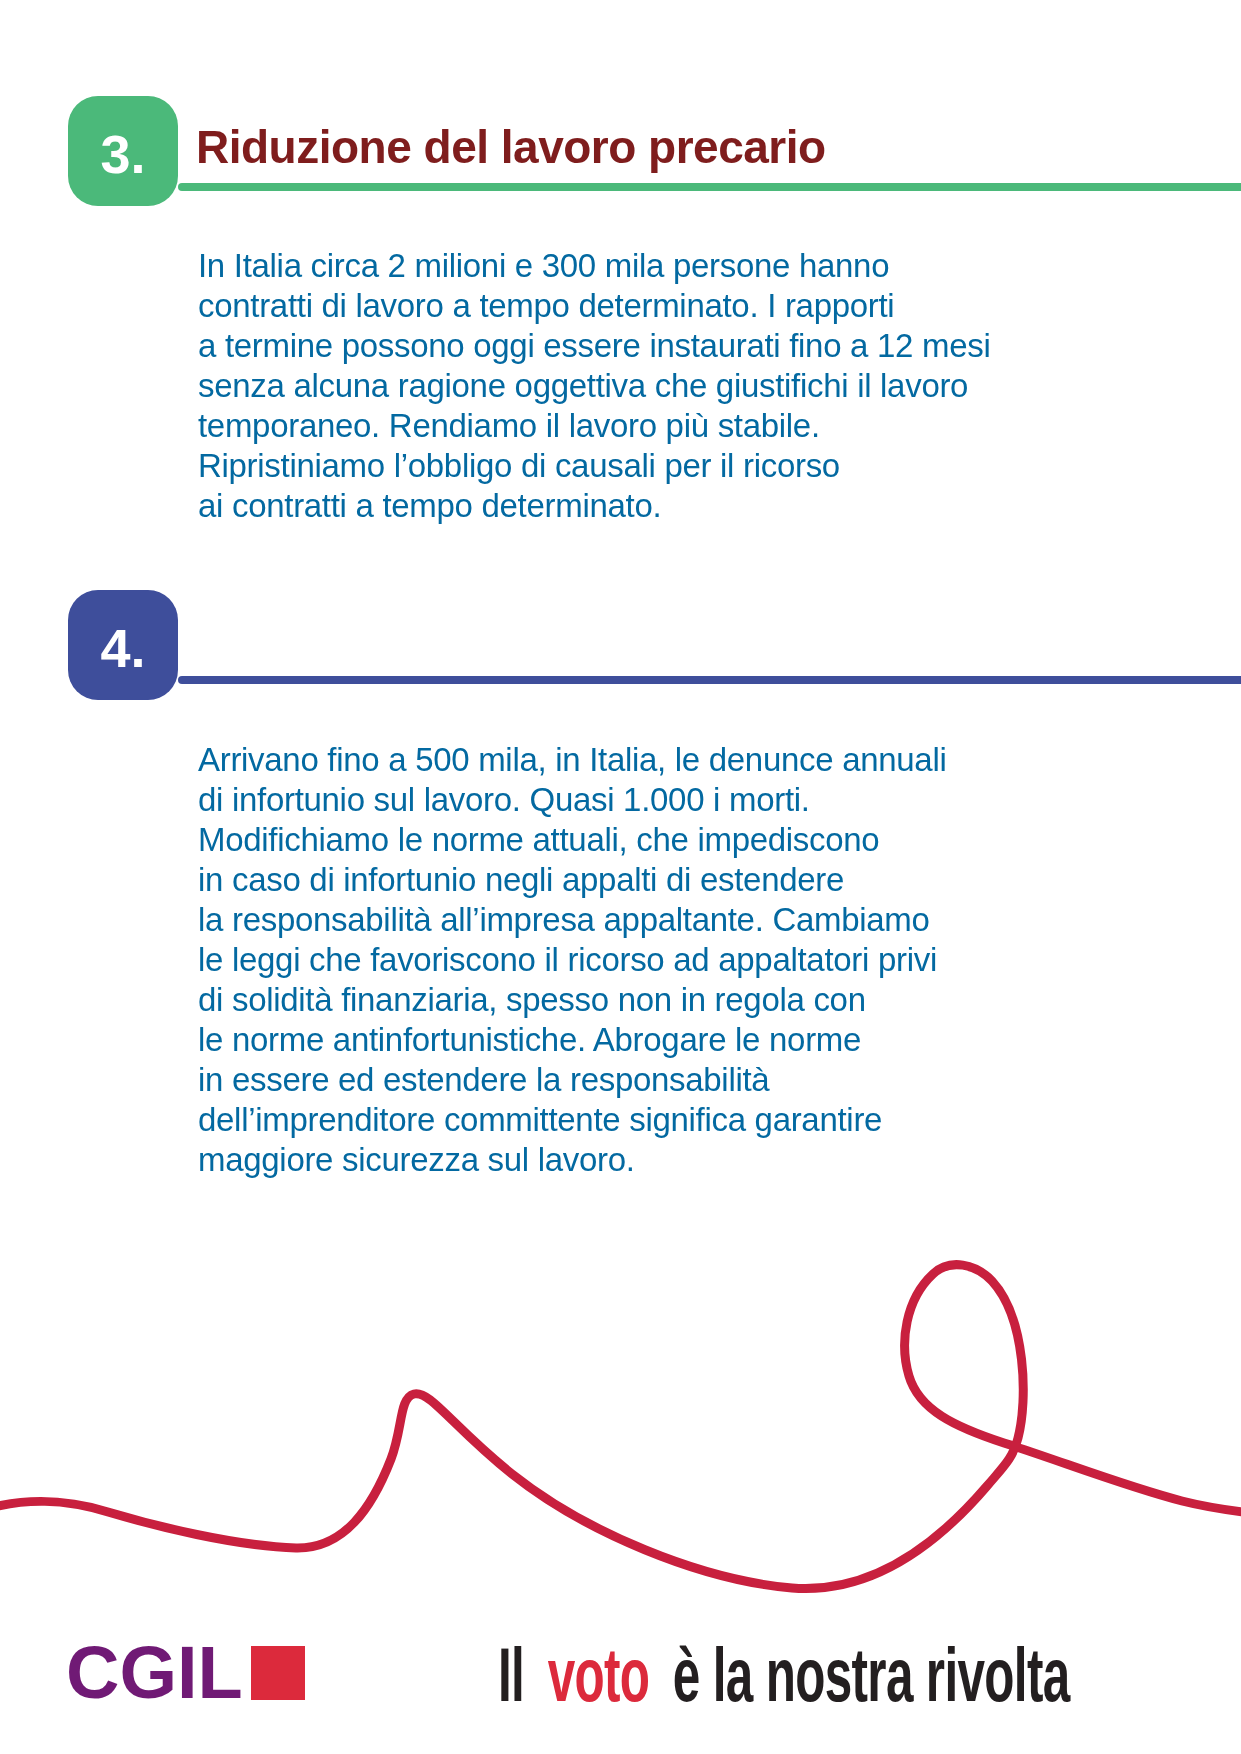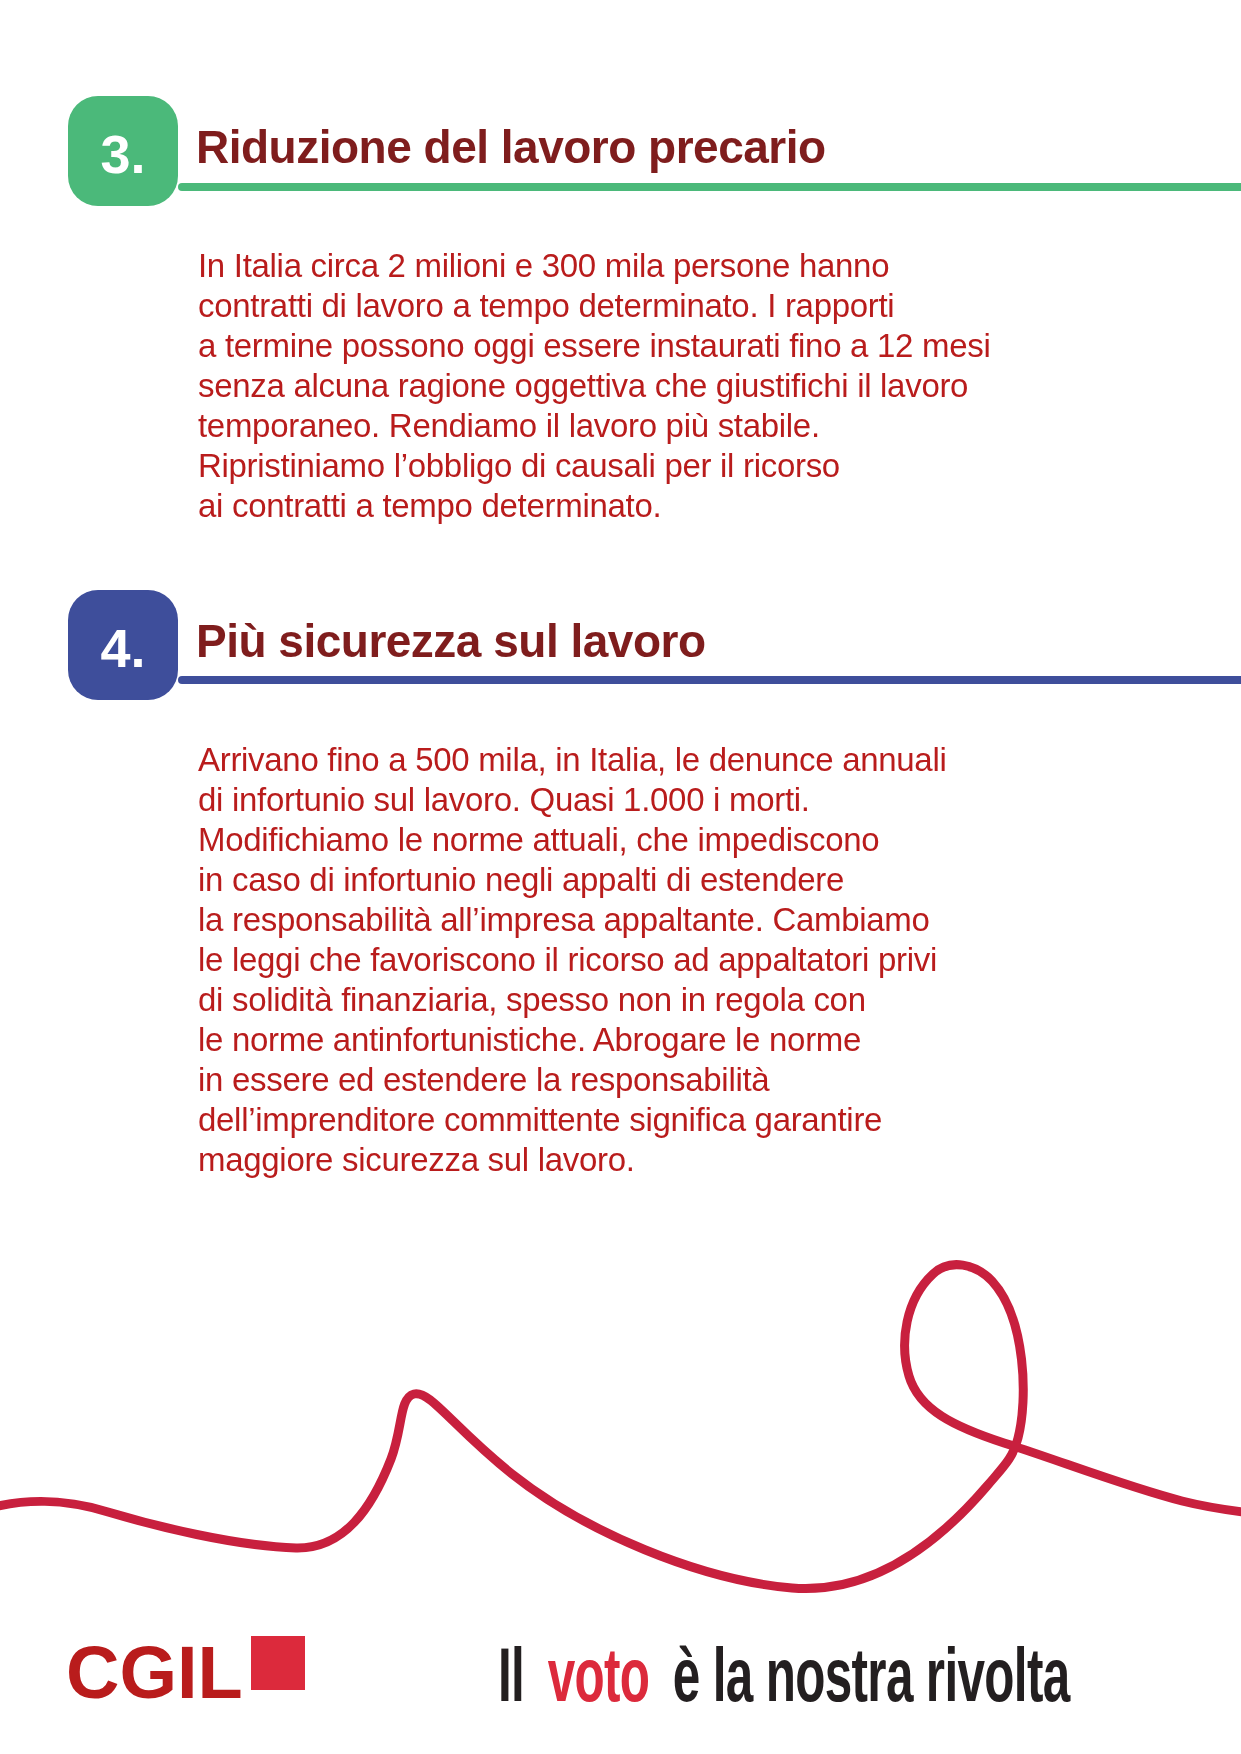--- a/index.html
+++ b/index.html
@@ -34,34 +34,34 @@
   .rule{
     position:absolute;left:178px;width:1063px;height:8px;
     border-radius:4px 0 0 4px;
   }
   .rule.green{top:183px;background:#4bb97a;}
   .rule.blue{top:676px;background:#3e4e9b;}
   
   .body-text{
     position:absolute;left:198px;width:900px;margin:0;
     font-size:33px;line-height:40px;letter-spacing:-0.3px;
-    color:#b91c1c;white-space:pre-line;
+    color:#0369a1;white-space:pre-line;
   }
   .body-text.b3{top:246px;}
   .body-text.b4{top:740px;}
   
   .squiggle{
     position:absolute;left:0;top:1220px;width:1241px;height:420px;
   }
   
   .footer-logo{
     position:absolute;left:66px;top:1636px;
-    display:flex;align-items:flex-start;
+    display:flex;align-items:center;
     font-size:74px;font-weight:700;line-height:74px;
-    letter-spacing:0;color:#b91c1c;
+    letter-spacing:0;color:#701a75;
   }
   .logo-square{
     display:inline-block;width:54px;height:54px;
     background:#dc2a3c;margin-left:8px;
   }
   .slogan{
     position:absolute;left:498px;top:1637px;
     font-size:76px;font-weight:700;line-height:76px;
     letter-spacing:-1px;color:#231f20;white-space:nowrap;
     transform:scaleX(0.65);transform-origin:left top;
@@ -84,21 +84,20 @@
 contratti di lavoro a tempo determinato. I rapporti
 a termine possono oggi essere instaurati fino a 12 mesi
 senza alcuna ragione oggettiva che giustifichi il lavoro
 temporaneo. Rendiamo il lavoro più stabile.
 Ripristiniamo l’obbligo di causali per il ricorso
 ai contratti a tempo determinato.</p>
 
   <div class="badge blue">
     <span>4.</span>
   </div>
-  <h2 class="sec-title t4">Più sicurezza sul lavoro</h2>
   <div class="rule blue"></div>
   <p class="body-text b4">Arrivano fino a 500 mila, in Italia, le denunce annuali
 di infortunio sul lavoro. Quasi 1.000 i morti.
 Modifichiamo le norme attuali, che impediscono
 in caso di infortunio negli appalti di estendere
 la responsabilità all’impresa appaltante. Cambiamo
 le leggi che favoriscono il ricorso ad appaltatori privi
 di solidità finanziaria, spesso non in regola con
 le norme antinfortunistiche. Abrogare le norme
 in essere ed estendere la responsabilità

